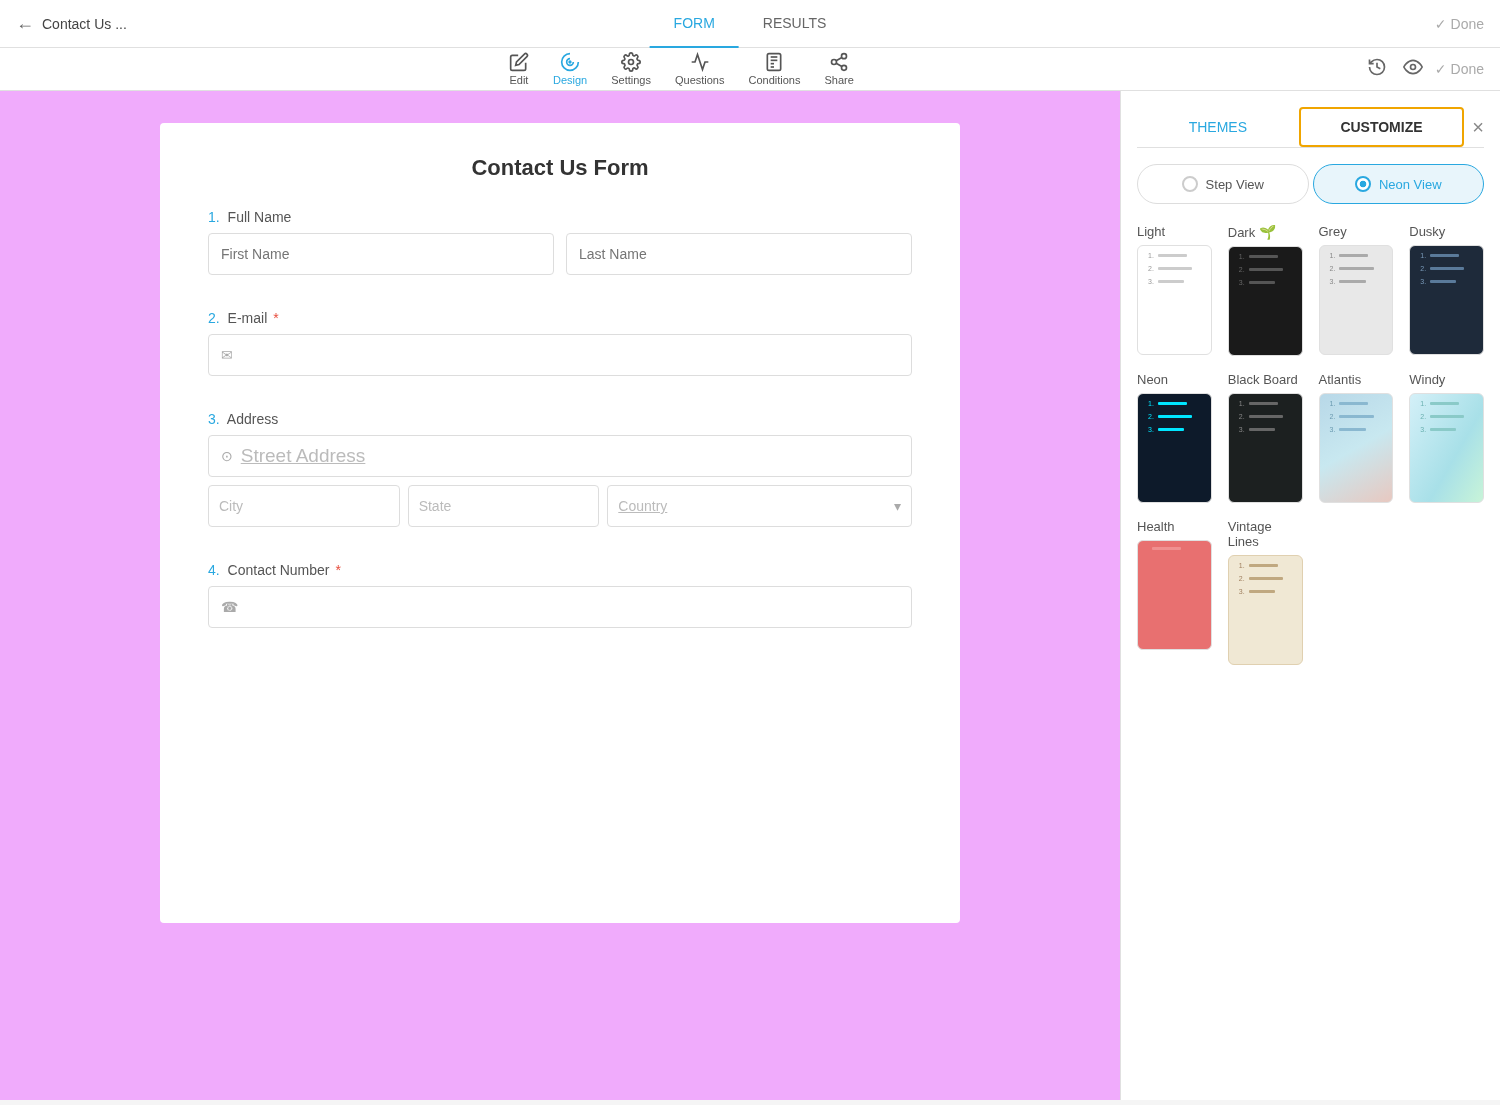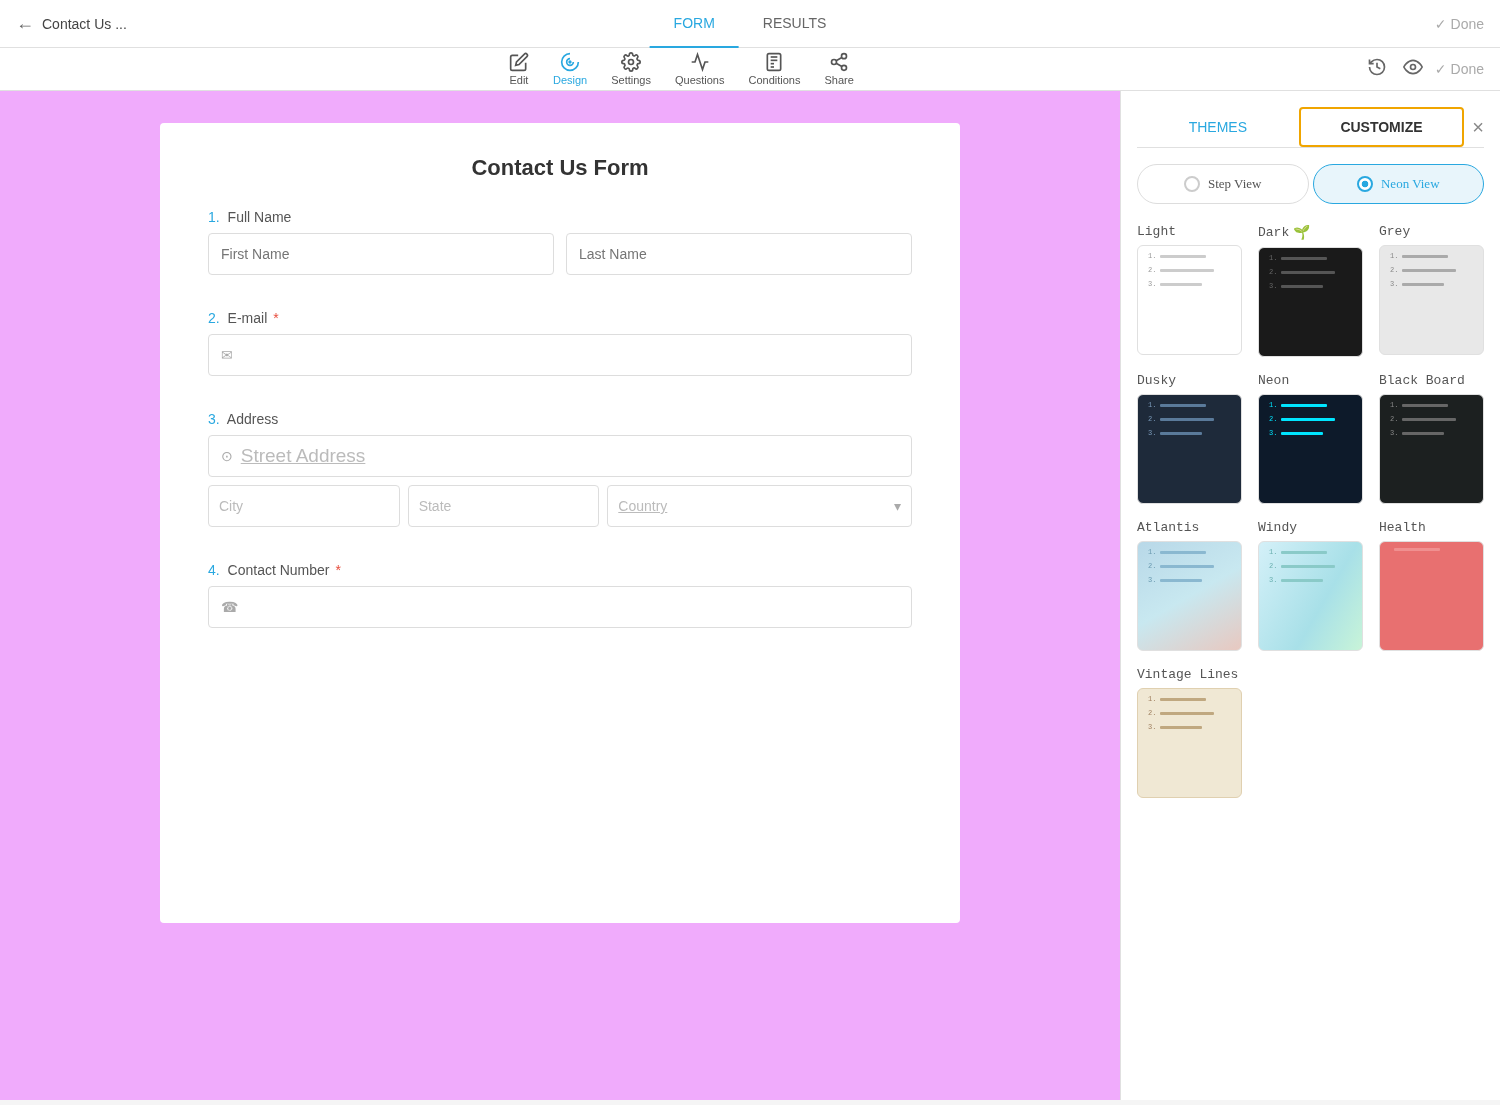--- a/index.html
+++ b/index.html
@@ -51,32 +51,32 @@
     
     .right-panel {
       width: 380px; background: #fff; border-left: 1px solid #e0e0e0;
       overflow-y: auto; padding: 16px;
     }
     .panel-tabs { display: flex; border-bottom: 1px solid #e0e0e0; margin-bottom: 16px; position: relative; align-items: center; }
     .panel-tab { flex: 1; text-align: center; padding: 10px; font-size: 14px; font-weight: 500; cursor: pointer; color: #29a8e0; }
     .panel-tab.active { border: 2px solid #f0a500; border-radius: 4px; color: #333; font-weight: 700; }
     .panel-close { background: none; border: none; font-size: 20px; cursor: pointer; color: #888; margin-left: 8px; }
 
-    .view-options { display: flex; gap: 4px; margin-bottom: 20px; font-family: Liberation Serif, serif; }
+    .view-options { display: flex; gap: 4px; margin-bottom: 20px; }
     .view-option {
       flex: 1; height: 40px; border: 1px solid #ddd; border-radius: 20px;
       display: flex; align-items: center; justify-content: center; gap: 8px;
       cursor: pointer; font-size: 13px; color: #555;
     }
     .view-option.active { background: #e8f5fb; border-color: #29a8e0; color: #29a8e0; }
     .view-option .radio-dot { width: 16px; height: 16px; border-radius: 50%; border: 2px solid #ccc; }
     .view-option.active .radio-dot { border-color: #29a8e0; background: radial-gradient(circle at center, #29a8e0 40%, white 42%); }
 
     
-    .themes-grid { display: grid; grid-template-columns: 1fr 1fr 1fr; gap: 16px; font-family: Liberation Mono, monospace; }
+    .themes-grid { display: grid; grid-template-columns: 1fr 1fr 1fr 1fr; gap: 16px; }
     .theme-item { cursor: pointer; }
     .theme-name { font-size: 13px; color: #555; margin-bottom: 6px; display: flex; align-items: center; gap: 4px; }
     .theme-preview {
       border-radius: 6px; overflow: hidden; height: 110px;
       border: 1px solid #e0e0e0; position: relative;
     }
     .theme-preview.light { background: #fff; }
     .theme-preview.dark { background: #1a1a1a; }
     .theme-preview.grey { background: #e8e8e8; }
     .theme-preview.dusky { background: #1e2a3a; }

